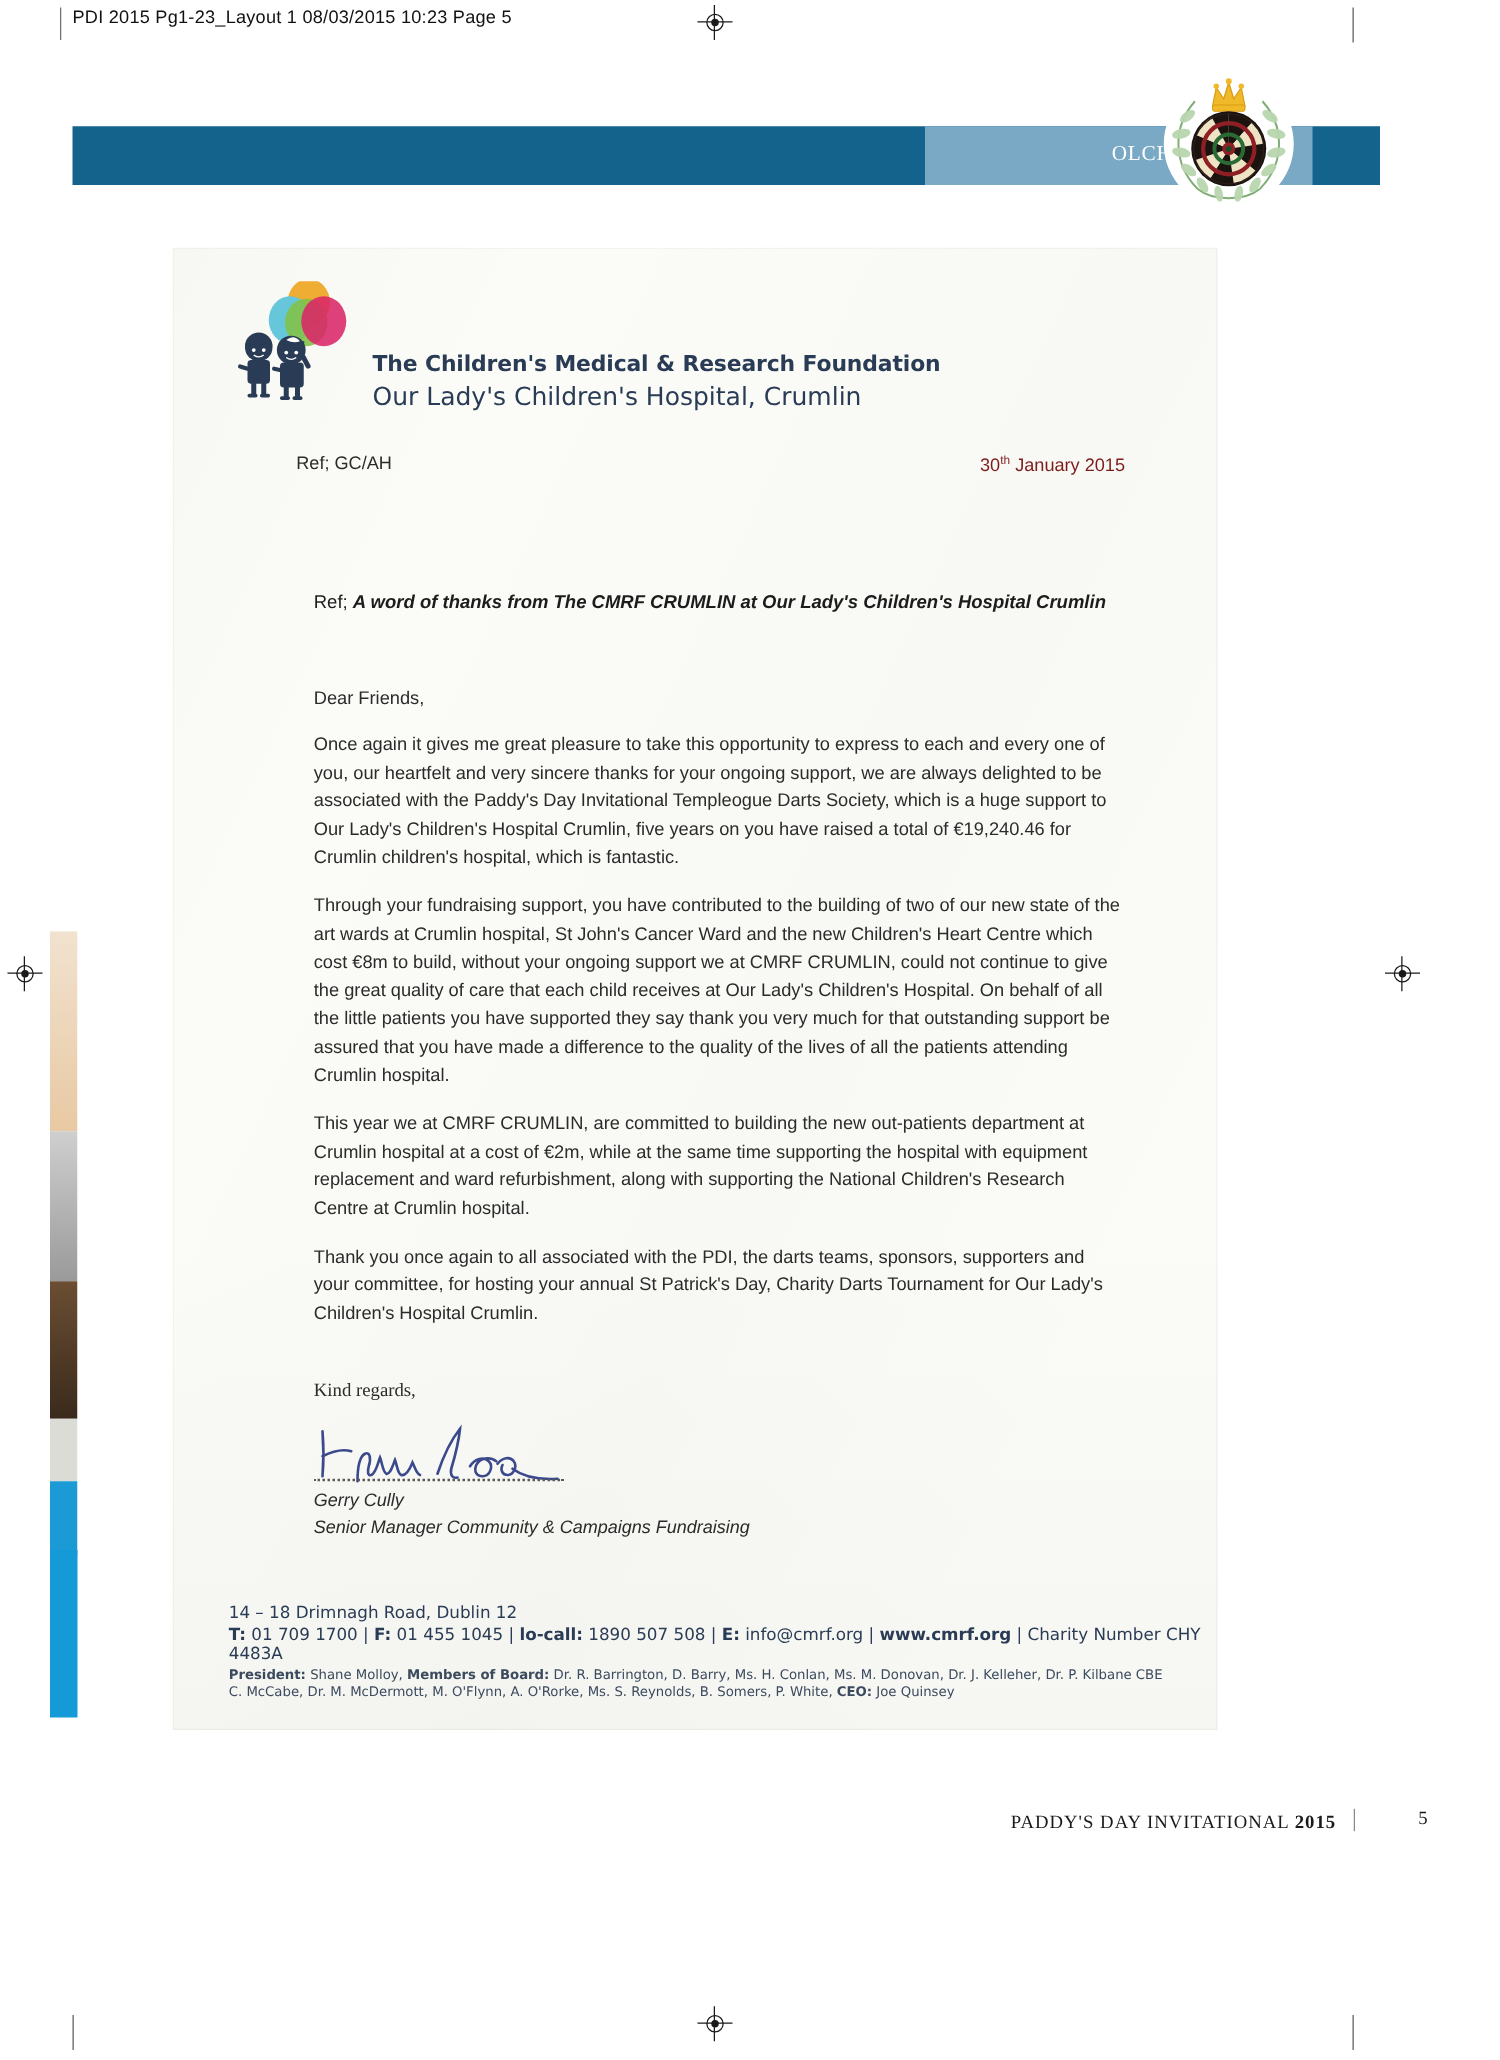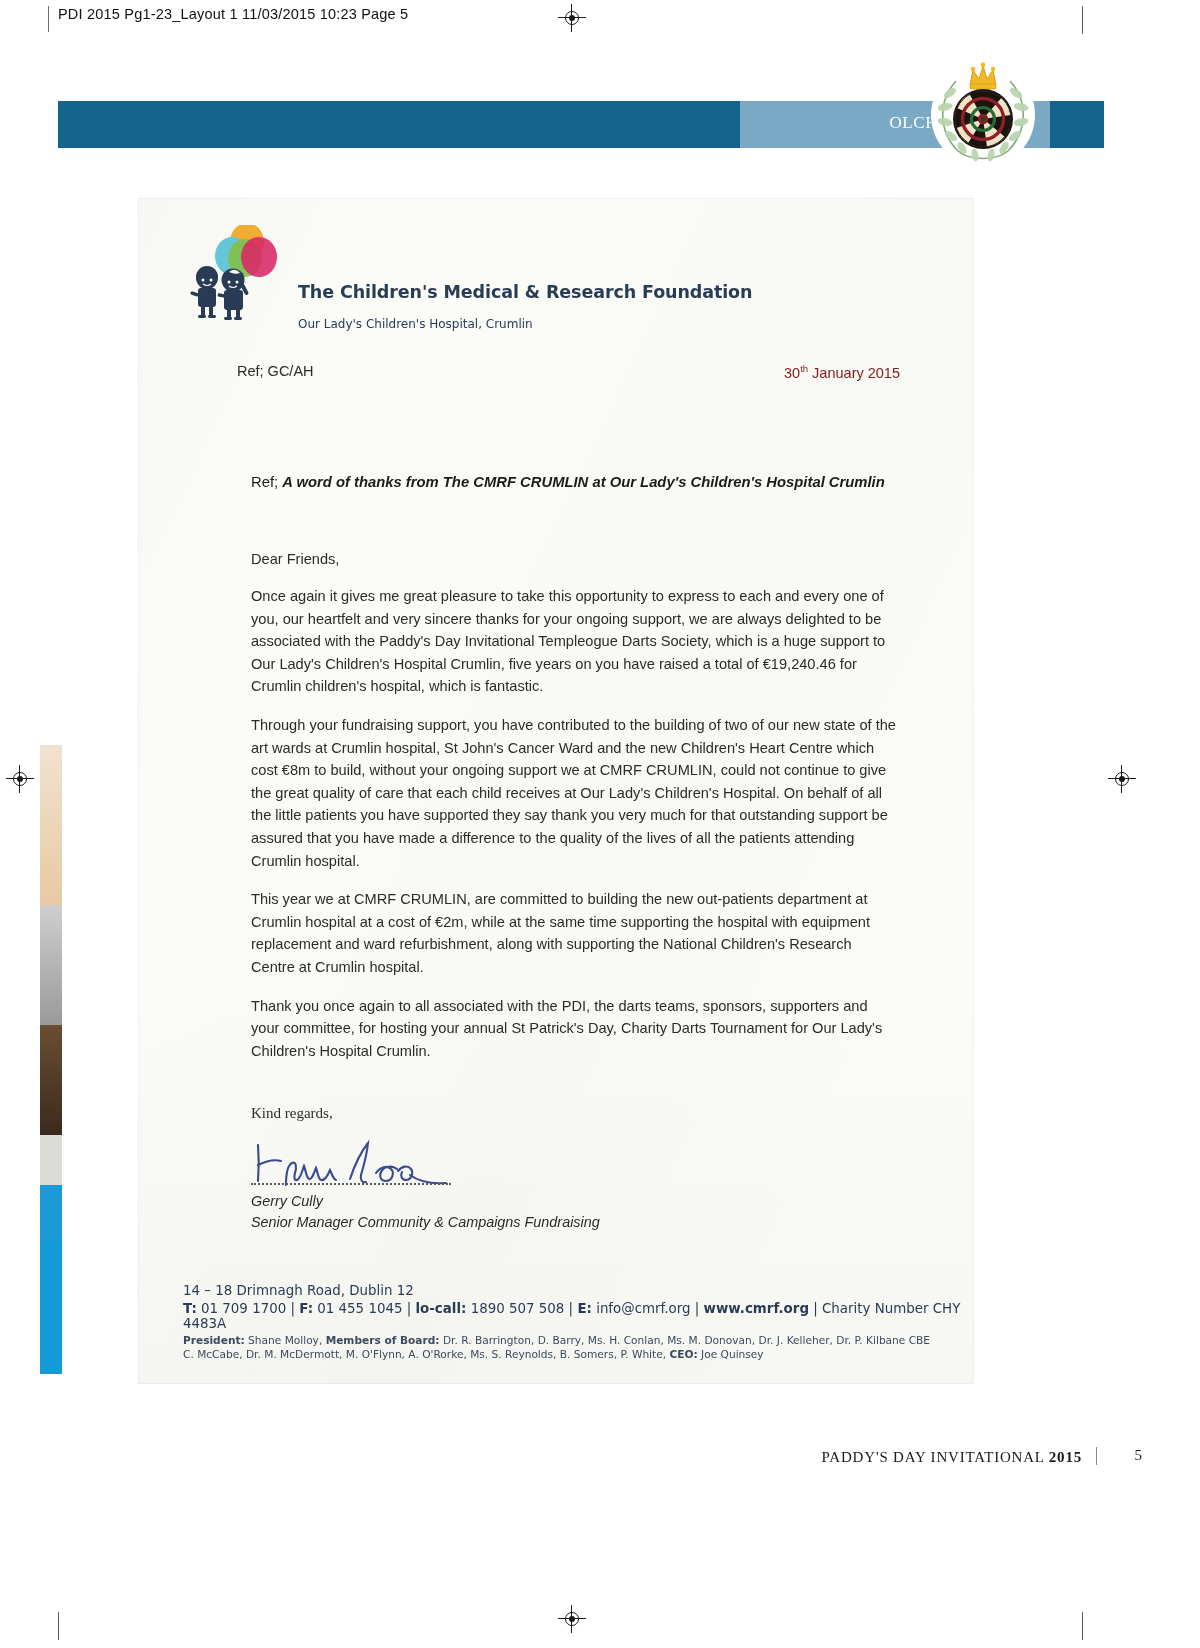--- a/index.html
+++ b/index.html
@@ -68,22 +68,22 @@
   .blue-tab{position:absolute;left:40px;top:1240px;width:22px;height:134px;background:#159ad8;}
 
   
   .cmrf-logo{position:absolute;left:185px;top:225px;width:110px;height:95px;}
   .cmrf-text{position:absolute;left:298px;top:282px;}
   .cmrf-title{
     font-family:"DejaVu Sans", sans-serif;font-weight:bold;font-size:17.5px;
     color:#2a3c55;letter-spacing:-.1px;white-space:nowrap;
   }
   .cmrf-sub{
-    font-family:"DejaVu Sans", sans-serif;font-size:12px;color:#2a3c55;
-    margin-top:15px;white-space:nowrap;
+    font-family:"DejaVu Sans", sans-serif;font-size:20px;color:#2a3c55;
+    margin-top:3px;white-space:nowrap;
   }
 
   
   .ref-line{position:absolute;left:237px;top:363px;font-size:14.5px;color:#2b2b2b;}
   .date-line{position:absolute;right:300px;top:363px;font-size:14.5px;color:#7f1d1d;white-space:nowrap;}
   .date-line sup{font-size:9.5px;vertical-align:super;}
 
   .subject{
     position:absolute;left:251px;top:474px;width:680px;
     font-size:14.8px;color:#1c1c1c;
@@ -115,33 +115,33 @@
   .foot-contact{font-family:"DejaVu Sans", sans-serif;font-size:13.4px;color:#2a3c55;}
   .foot-contact b{font-weight:bold;}
   .foot-board{
     font-family:"DejaVu Sans", sans-serif;font-size:10.6px;color:#3c4a5e;
     line-height:14px;margin-top:2px;
   }
   .foot-board b{font-weight:bold;}
 
   
   .page-foot{
-    position:absolute;right:91px;top:1447px;
+    position:absolute;right:104px;top:1447px;
     font-family:"Liberation Serif", serif;font-size:15px;color:#1a1a1a;letter-spacing:.8px;
     white-space:nowrap;
   }
   .page-foot b{font-weight:bold;}
   .page-foot .divider{display:inline-block;width:1px;height:18px;background:#8a8a8a;margin:0 12px -3px 14px;}
   .page-num{position:absolute;right:58px;top:1447px;font-family:"Liberation Serif", serif;font-size:15px;color:#1a1a1a;}
 </style>
 </head>
 <body>
 
 <div class="slug-tick"></div>
-<div class="slugline">PDI 2015 Pg1-23_Layout 1  11/03/2015  10:23  Page 5</div>
+<div class="slugline">PDI 2015 Pg1-23_Layout 1  08/03/2015  10:23  Page 5</div>
 
 <div class="reg-mark" style="left:558px;top:4px;">
   <div class="h"></div>
     <div class="v"></div>
     <div class="ring"></div>
     <div class="dot"></div>
 </div>
 <div class="reg-mark" style="left:6px;top:765px;">
   <div class="h"></div>
     <div class="v"></div>

